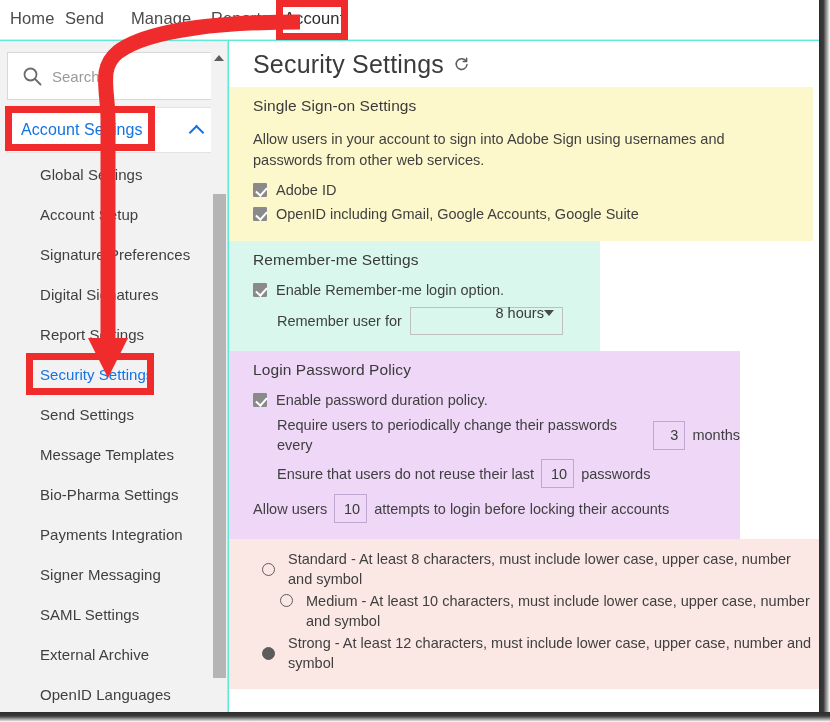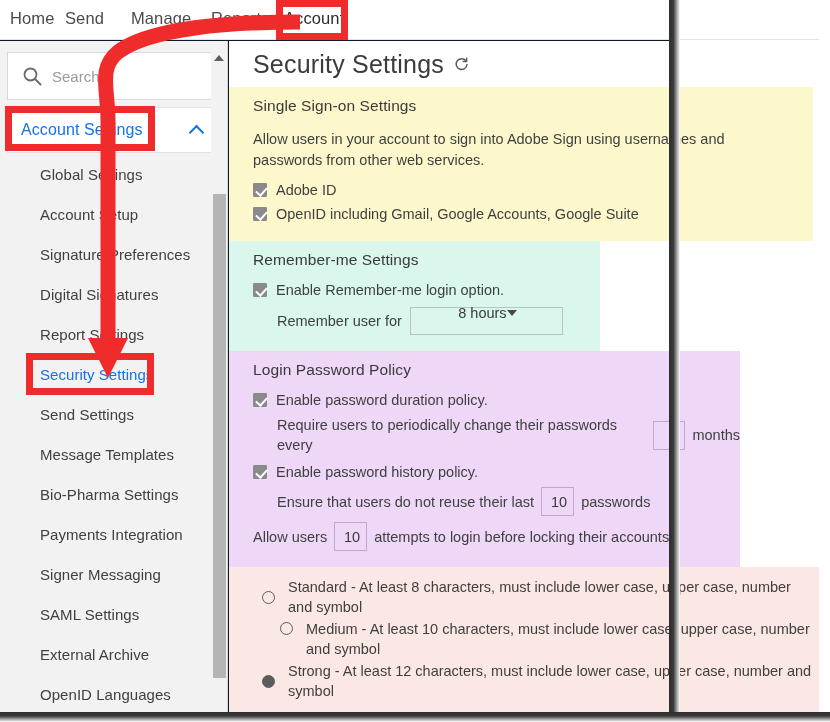--- a/index.html
+++ b/index.html
@@ -4,22 +4,22 @@
 <style>
   * { box-sizing: border-box; margin: 0; padding: 0; }
   html, body {
     width: 830px; height: 722px;
     background: #ffffff;
     font-family: "Liberation Sans", sans-serif;
     overflow: hidden;
   }
   #app {
     position: relative;
-    width: 680px; height: 722px;
-    background: #0f172a;
+    width: 830px; height: 722px;
+    background: #5eead4;
   }
 
   
   .topnav {
     position: absolute; left: 0; top: 0;
     width: 819px; height: 40px;
     background: #ffffff;
     border-bottom: 1px solid #e4e4e4;
   }
   .nav-item {
@@ -182,21 +182,21 @@
   .radio {
     width: 13px; height: 13px; flex: 0 0 13px;
     border: 1.6px solid #5c5c5c;
     border-radius: 50%;
     background: transparent;
     margin-left: 9px;
   }
   .radio.checked { background: #5c5c5c; border-color: #5c5c5c; }
 
   .select-box {
-    display: inline-flex; align-items: center; justify-content: center;
+    display: inline-flex; align-items: center; justify-content: flex-end;
     width: 153px; height: 28px;
     border: 1px solid #bfbfbf;
     background: transparent;
     padding: 0 8px 16px 10px;
     margin-left: 8px;
     font-size: 14.5px; color: #3a3a3a;
   }
   .caret-down {
     width: 0; height: 0;
     border-left: 5px solid transparent;
@@ -340,24 +340,20 @@
       <div class="section-title" style="margin-bottom:10px;">Login Password Policy</div>
       <div class="opt-row">
         <span class="cbox"></span>
         <span class="opt-label">Enable password duration policy.</span>
       </div>
       <div class="opt-row indent" style="margin-top:4px;">
         <span class="opt-text-inline">Require users to periodically change their passwords every</span>
         <span class="num-box">3</span>
         <span class="opt-text-inline">months</span>
       </div>
-      <div class="opt-row" style="margin-top:6px;">
-        <span class="cbox"></span>
-        <span class="opt-label">Enable password history policy.</span>
-      </div>
       <div class="opt-row indent" style="margin-top:4px;">
         <span class="opt-text-inline">Ensure that users do not reuse their last</span>
         <span class="num-box">10</span>
         <span class="opt-text-inline">passwords</span>
       </div>
       <div class="opt-row" style="margin-top:6px;">
         <span class="opt-text-inline">Allow users</span>
         <span class="num-box">10</span>
         <span class="opt-text-inline">attempts to login before locking their accounts</span>
       </div>

